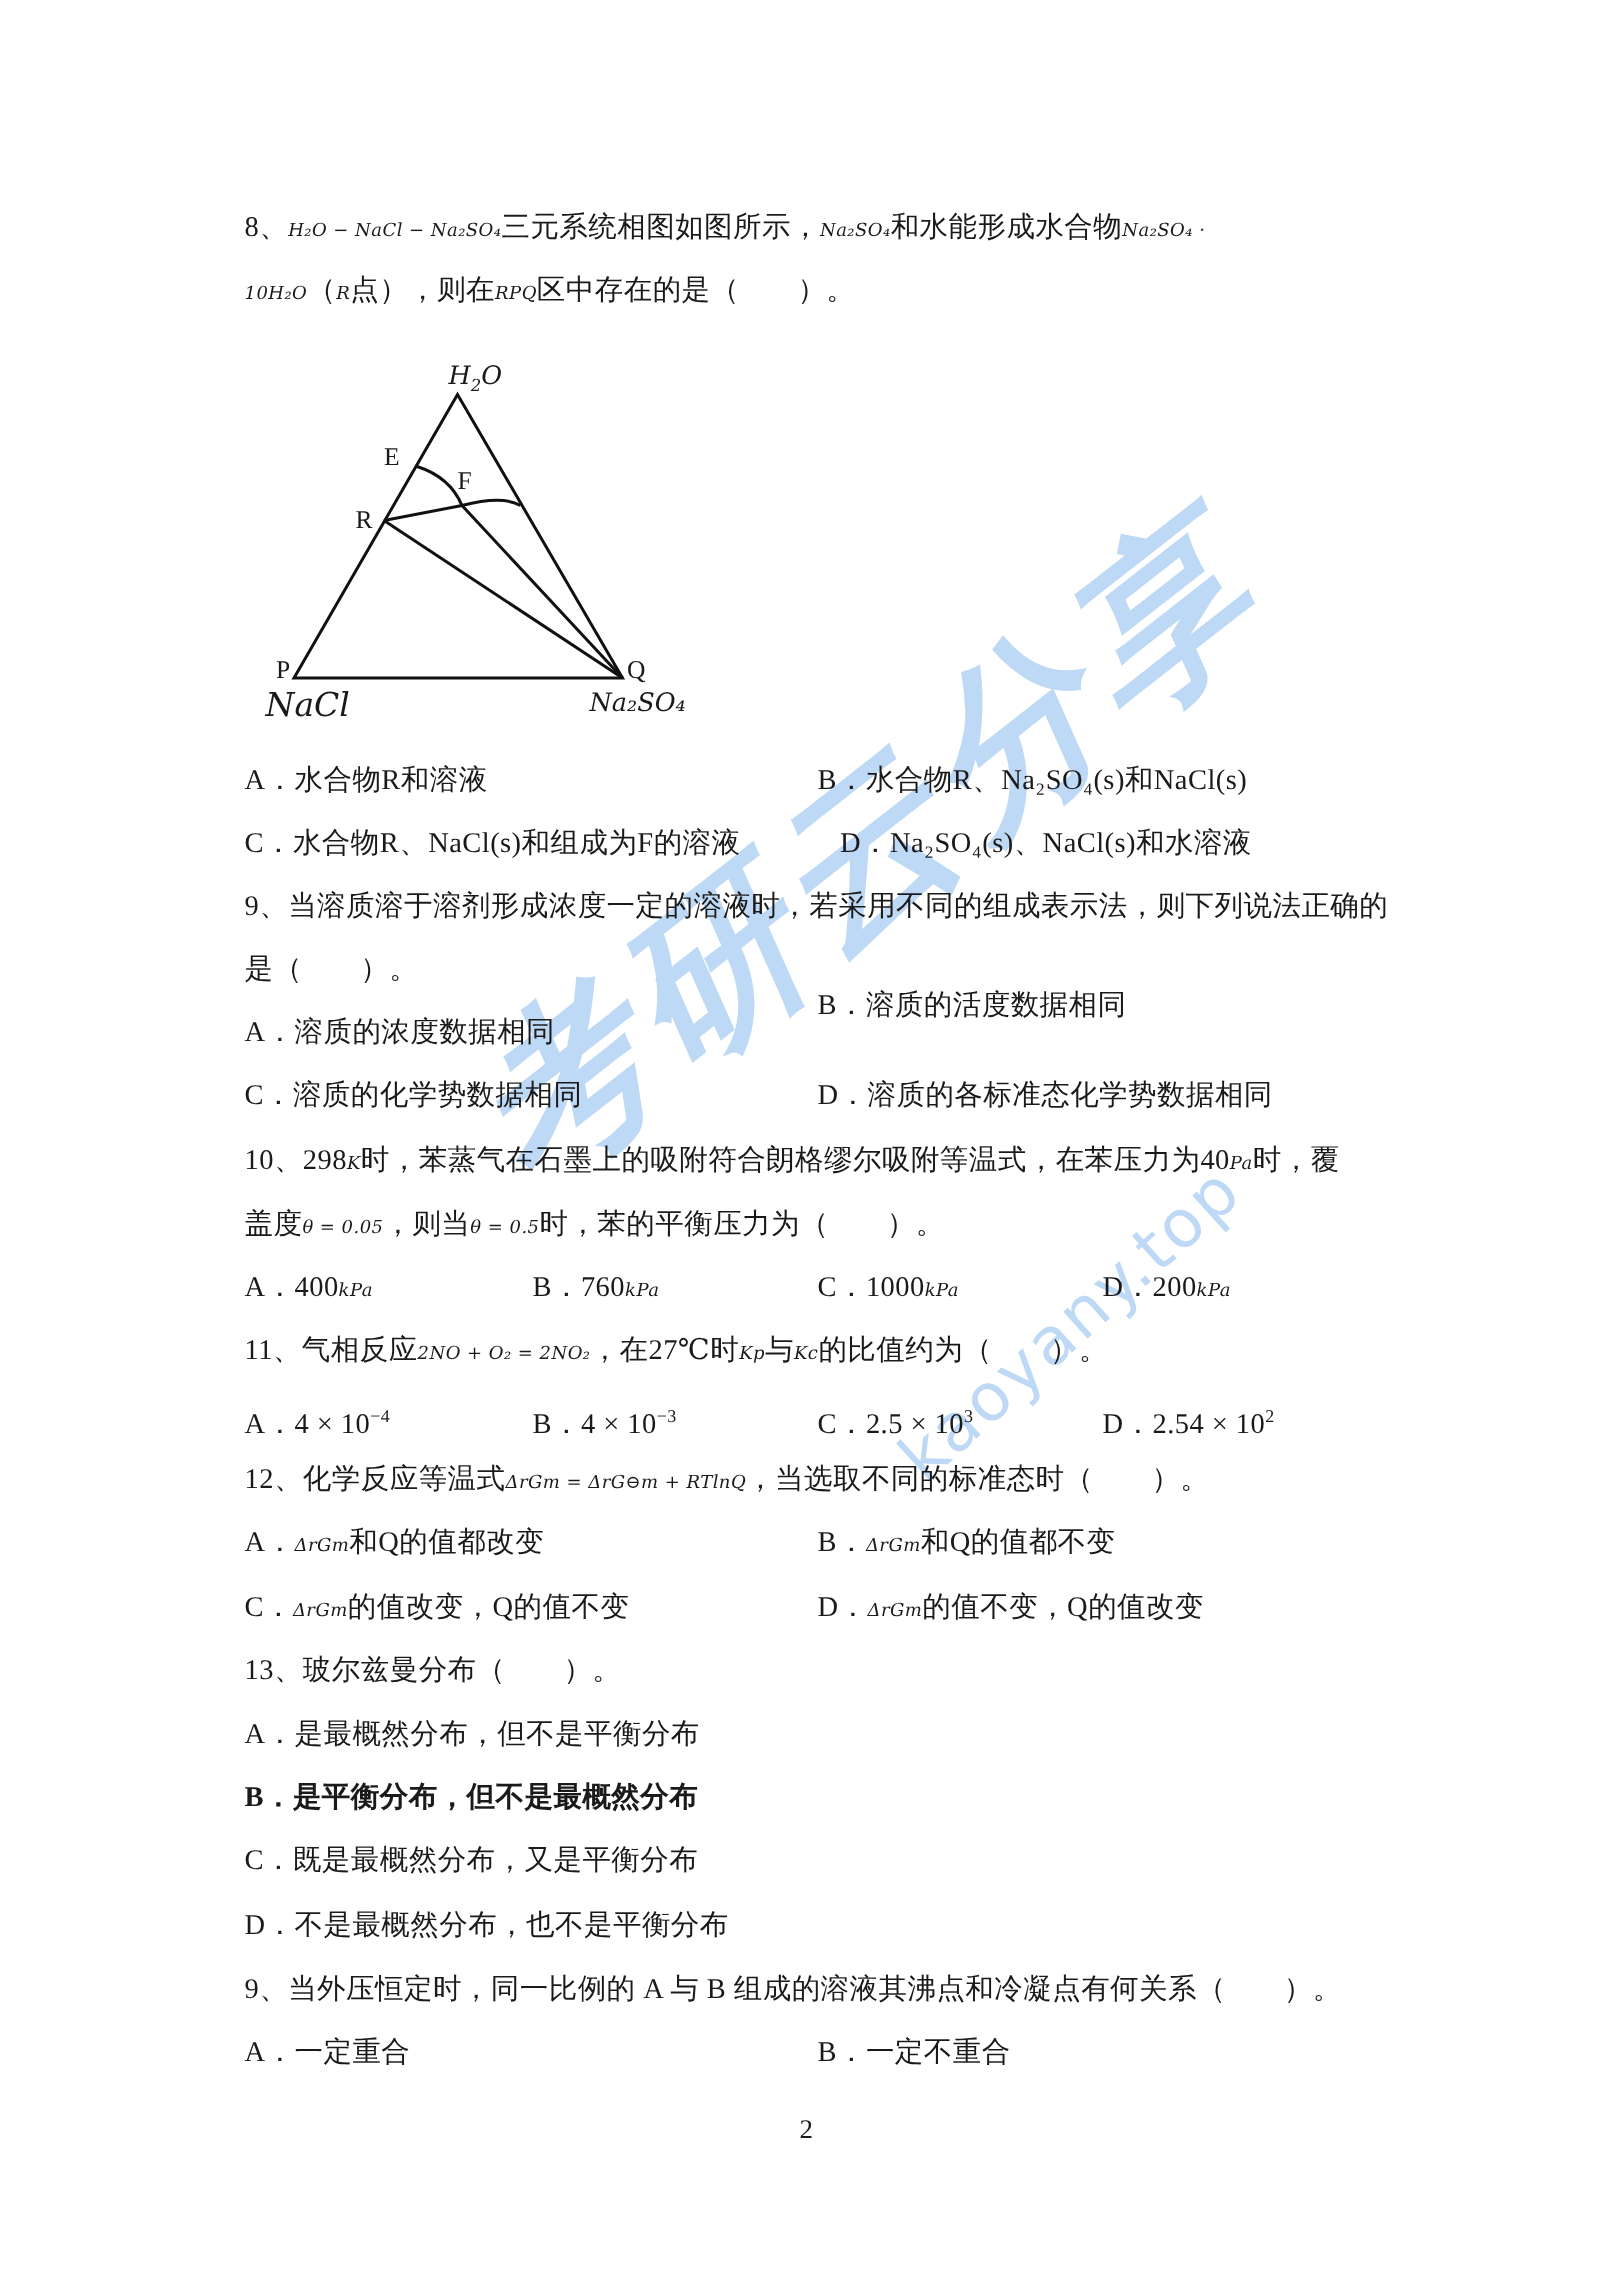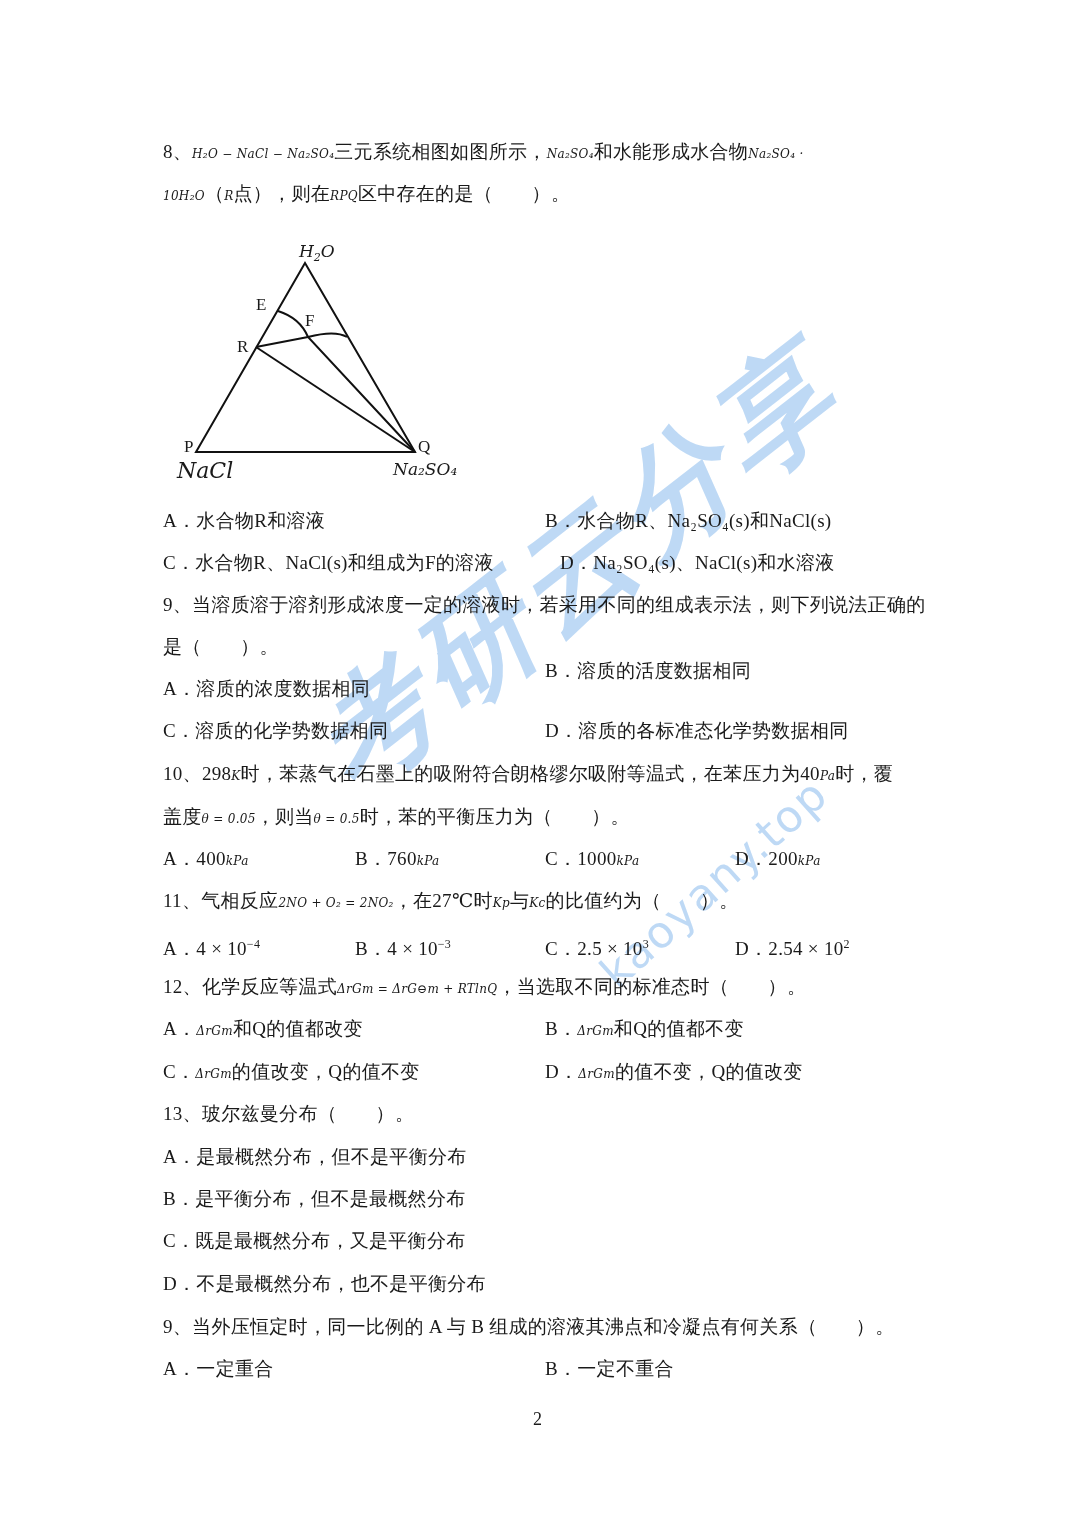--- a/index.html
+++ b/index.html
@@ -102,21 +102,21 @@
   </div>
   <div class="opt" style="left:163px;top:1017px;"><span>A．</span><span class="m">ΔrGm</span><span>和Q的值都改变</span></div>
   <div class="opt" style="left:545px;top:1017px;"><span>B．</span><span class="m">ΔrGm</span><span>和Q的值都不变</span></div>
   <div class="opt" style="left:163px;top:1060px;"><span>C．</span><span class="m">ΔrGm</span><span>的值改变，Q的值不变</span></div>
   <div class="opt" style="left:545px;top:1060px;"><span>D．</span><span class="m">ΔrGm</span><span>的值不变，Q的值改变</span></div>
 </div>
 
 <div>
   <div class="line" style="top:1102px;"><span>13、</span><span>玻尔兹曼分布（　　）。</span></div>
   <div class="opt" style="left:163px;top:1145px;"><span>A．</span><span>是最概然分布，但不是平衡分布</span></div>
-  <div class="opt" style="left:163px;top:1187px;"><span>B．</span><span>是平衡分布，但不是最概然分布</span></div>
+  <div class="opt" style="left:163px;top:1187px;font-weight:bold;"><span>B．</span><span>是平衡分布，但不是最概然分布</span></div>
   <div class="opt" style="left:163px;top:1229px;"><span>C．</span><span>既是最概然分布，又是平衡分布</span></div>
   <div class="opt" style="left:163px;top:1272px;"><span>D．</span><span>不是最概然分布，也不是平衡分布</span></div>
 </div>
 
 <div>
   <div class="line" style="top:1315px;"><span>9、</span><span>当外压恒定时，同一比例的 A 与 B 组成的溶液其沸点和冷凝点有何关系（　　）。</span></div>
   <div class="opt" style="left:163px;top:1357px;"><span>A．</span><span>一定重合</span></div>
   <div class="opt" style="left:545px;top:1357px;"><span>B．</span><span>一定不重合</span></div>
 </div>
 

